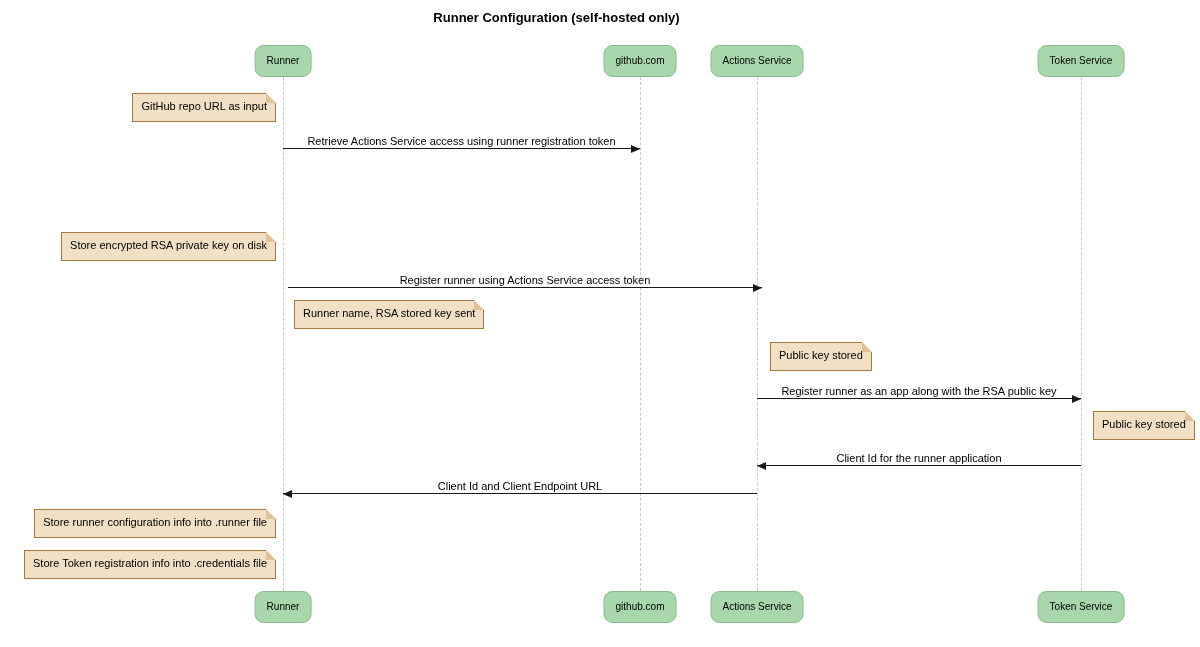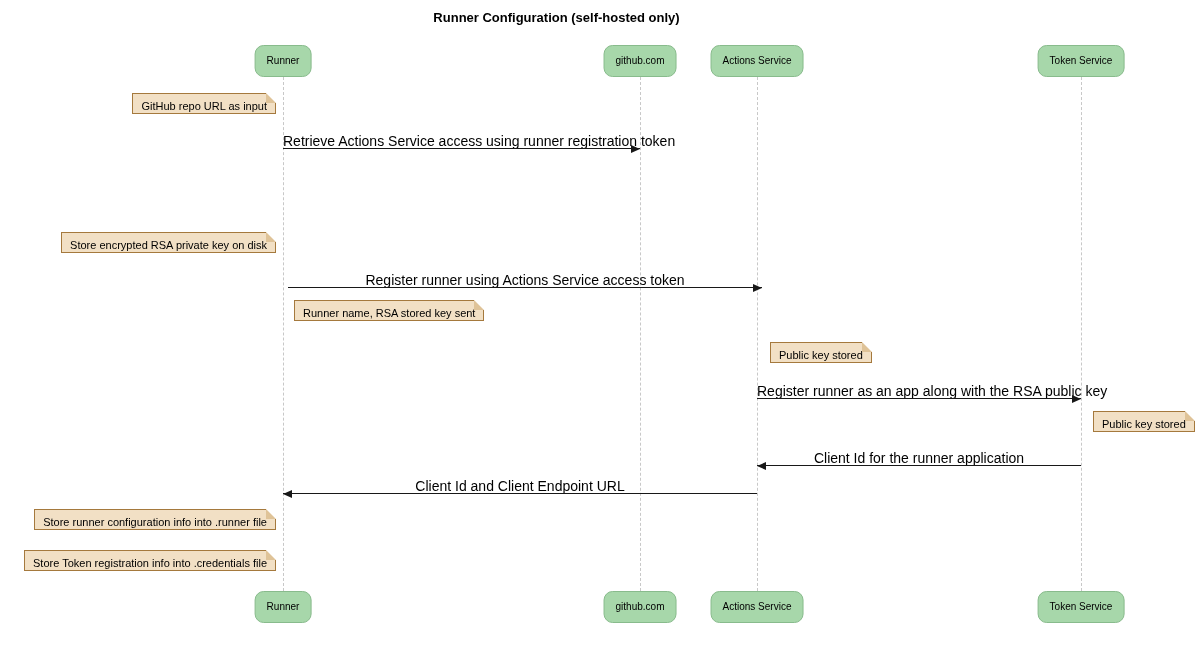--- a/index.html
+++ b/index.html
@@ -29,38 +29,38 @@
     height:30px;line-height:30px;
     padding:0 11px;
     font-size:10px;white-space:nowrap;
     z-index:3;text-align:left;
   }
   .note{
     position:absolute;
     background:var(--note-fill,#f2e0c5);
     border:1px solid var(--note-border,#a5793d);
     font-size:11px;line-height:13px;
-    padding:6px 8px 0 8px;
+    padding:6px 8px 8px 8px;
     white-space:nowrap;
     z-index:4;
     box-shadow:0 0 0 0 transparent;
   }
   .fold{
     position:absolute;top:-1px;right:-1px;
     width:0;height:0;
     border-style:solid;
     border-width:0 10px 10px 0;
     border-color:#ffffff #ffffff var(--note-fold,#dfc398) var(--note-fold,#dfc398);
   }
   .msg{
     position:absolute;height:15px;z-index:2;
   }
   .msg .label{
     position:absolute;bottom:2px;left:0;width:100%;
-    text-align:center;font-size:14px;line-height:12px;
+    text-align:center;font-size:11px;line-height:12px;
     white-space:nowrap;color:#000;
   }
   .msg .line{
     position:absolute;bottom:0;left:0;right:0;height:0;
     border-top:1px solid var(--arrow,#181818);
   }
   .ah{
     position:absolute;bottom:-4px;width:0;height:0;
     border-top:4px solid transparent;
     border-bottom:4px solid transparent;

